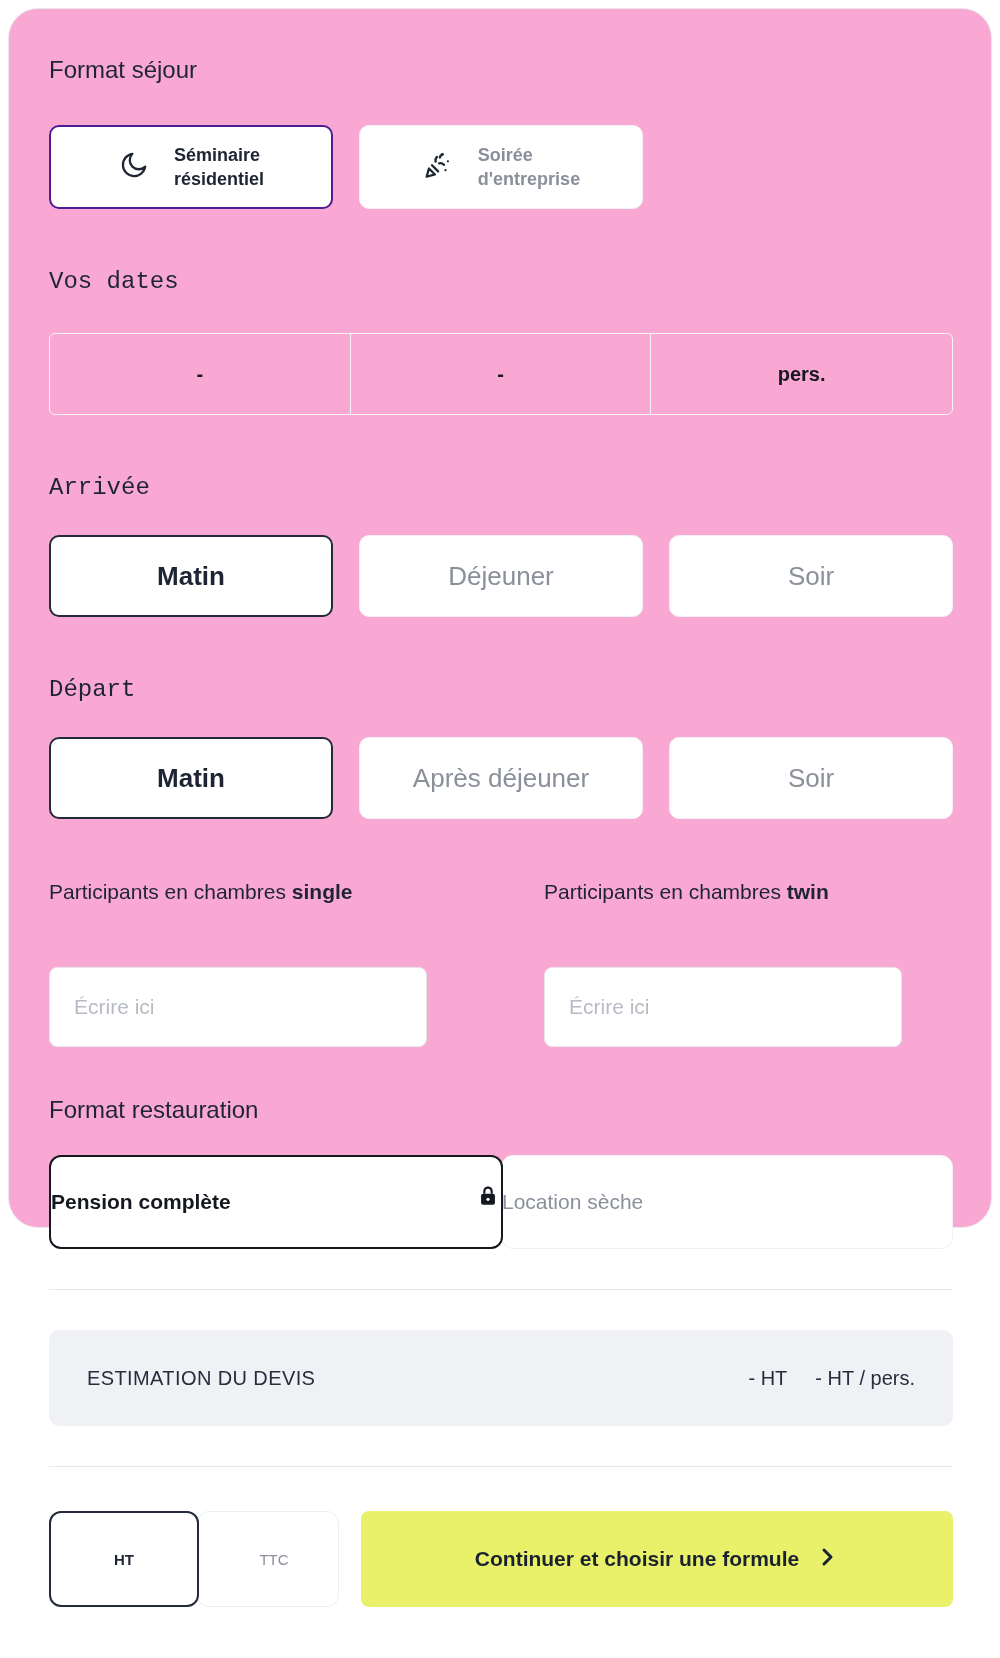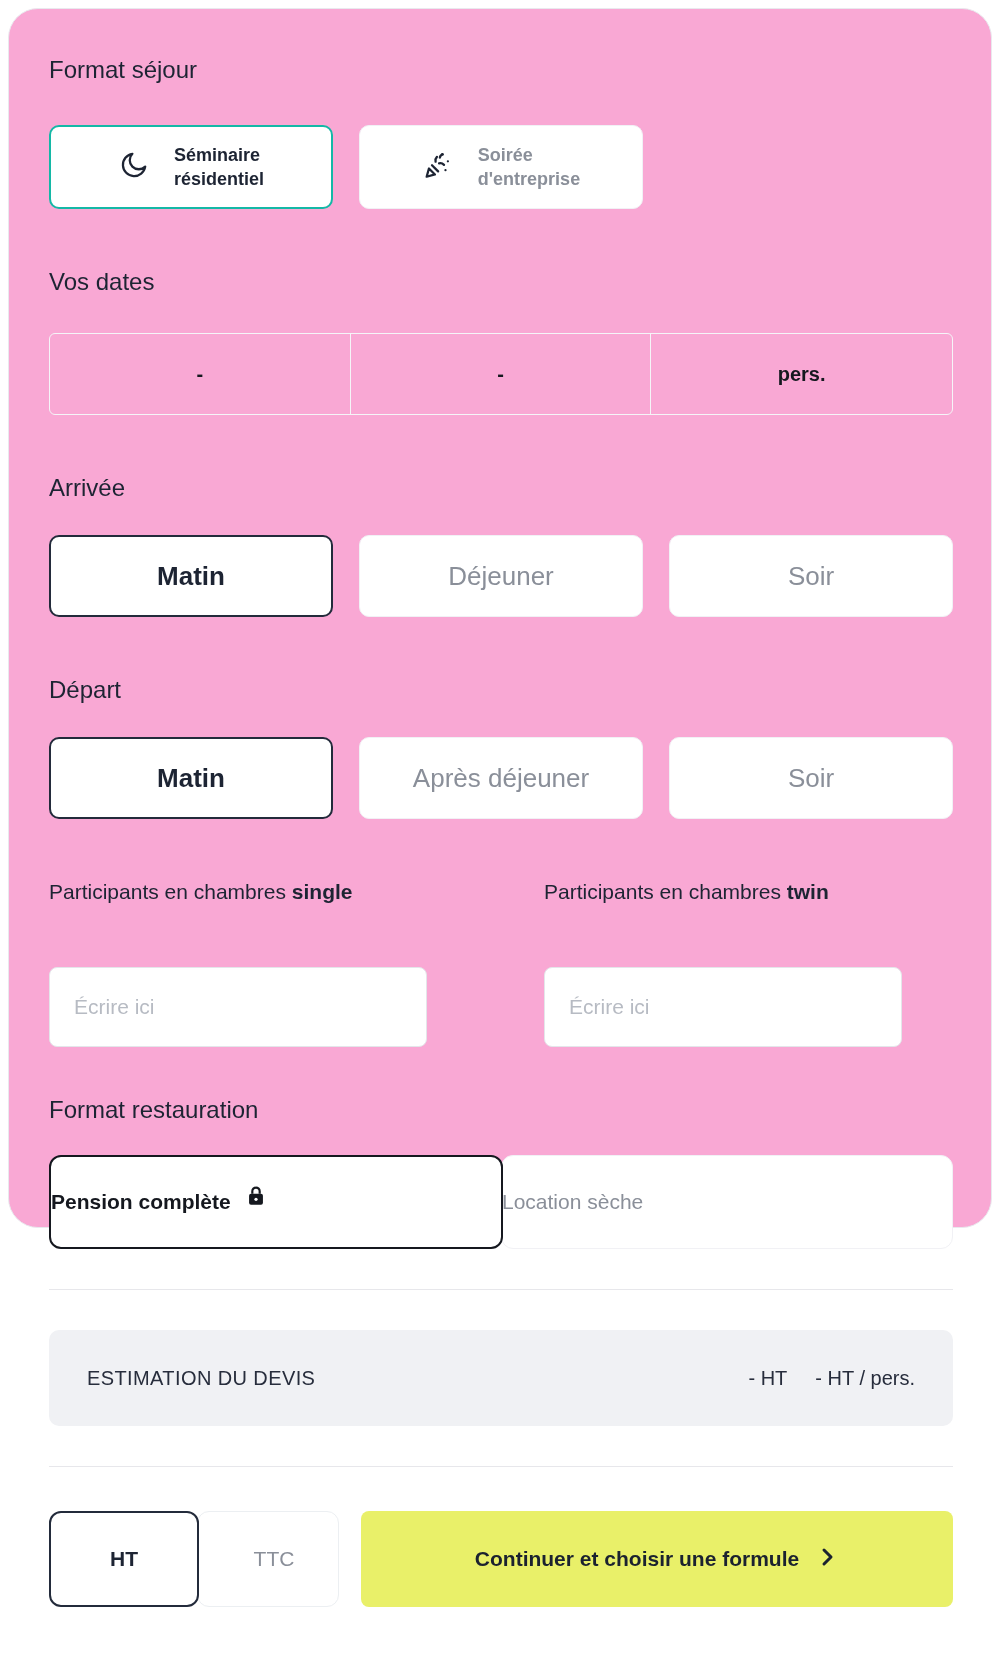--- a/index.html
+++ b/index.html
@@ -34,21 +34,21 @@
   .opt-btn {
     display: flex;
     align-items: center;
     justify-content: center;
     gap: 24px;
     border-radius: 10px;
     background: #ffffff;
     border: 1px solid #f1f1f5;
     cursor: pointer;
   }
-  .opt-btn.selected { border: 2px solid #14b8a6; }
+  .opt-btn.selected { border: 2px solid #4c1d95; }
   .opt-label {
     font-size: 18px;
     line-height: 24px;
     font-weight: 600;
     color: #8a8f99;
     text-align: left;
   }
   .opt-btn.selected .opt-label { color: #1d2433; }
   .opt-btn svg { flex: 0 0 auto; }
 
@@ -92,21 +92,21 @@
     font-weight: 500;
     color: #8a8f99;
     cursor: pointer;
   }
   .seg-btn.selected {
     border: 2px solid #232b3b;
     color: #1d2433;
     font-weight: 600;
   }
 
-  .mt54 { margin-top: 58px; }
+  .mt54 { margin-top: 58px; font-family: Liberation Mono, monospace; }
 
   
   .part-labels {
     margin-top: 58px;
     display: grid;
     grid-template-columns: 378px 358px;
     column-gap: 117px;
   }
   .part-label {
     font-size: 21px;
@@ -138,21 +138,21 @@
   
   .rest-row {
     margin-top: 30px;
     display: flex;
     height: 94px;
   }
   .rest-btn {
     flex: 1;
     display: flex;
     align-items: center;
-    justify-content: flex-start;
+    justify-content: space-between;
     gap: 12px;
     border-radius: 12px;
     border: 1px solid #f1f1f5;
     background: #fff;
     font-size: 21px;
     font-weight: 500;
     color: #8a8f99;
     cursor: pointer;
   }
   .rest-btn.selected {
@@ -199,21 +199,21 @@
     margin-top: 44px;
     display: flex;
     height: 96px;
   }
   .tax-btn {
     display: flex;
     align-items: center;
     justify-content: center;
     border-radius: 12px;
     background: #fff;
-    font-size: 21px;
+    font-size: 15px;
     cursor: pointer;
   }
   .tax-btn.selected {
     width: 150px;
     border: 2px solid #232b3b;
     color: #1d2433;
     font-weight: 600;
     z-index: 1;
   }
   .tax-btn.unselected {

